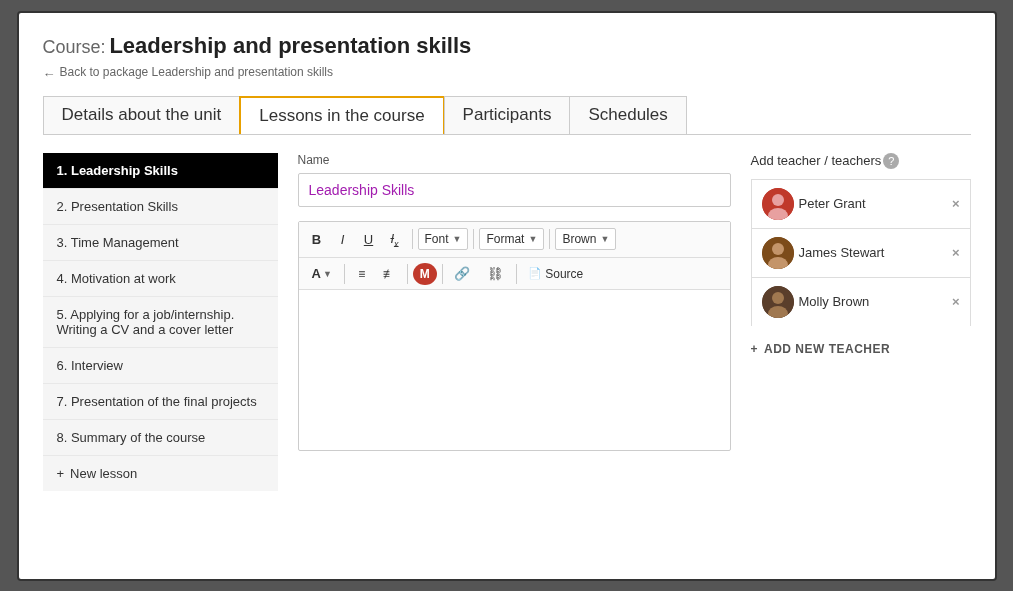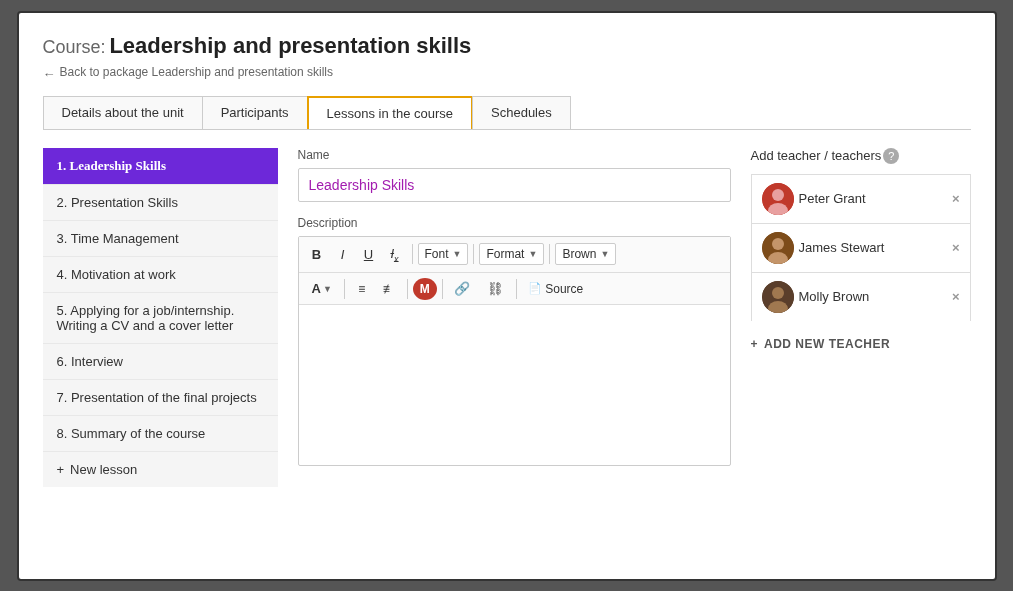--- a/index.html
+++ b/index.html
@@ -49,21 +49,21 @@
       border-bottom: 1px solid #ccc;
       margin-bottom: 18px;
     }
     .tab {
       padding: 8px 18px;
       border: 1px solid #ccc;
       border-bottom: none;
       cursor: pointer;
       background: #f9f9f9;
       color: #333;
-      font-size: 13px;
+      font-size: 17px;
       margin-right: -1px;
     }
     .tab.active {
       background: #fff;
       border-color: #e8a000;
       border-width: 2px;
       color: #333;
       font-weight: normal;
     }
     .content {
@@ -76,24 +76,23 @@
     }
     .sidebar-item {
       padding: 10px 14px;
       cursor: pointer;
       font-size: 13px;
       color: #333;
       border-bottom: 1px solid #e8e8e8;
       background: #f5f5f5;
     }
     .sidebar-item.active {
-      background: #6d28d9;
+      background: #000000;
       color: #fff;
       font-weight: bold;
-      font-family: Liberation Serif, serif;
     }
     .sidebar-new-lesson {
       padding: 10px 14px;
       cursor: pointer;
       font-size: 13px;
       color: #333;
       background: #f5f5f5;
       display: flex;
       align-items: center;
       gap: 6px;
@@ -279,22 +278,22 @@
     <span class="course-label">Course:</span>
     <strong class="course-title">Leadership and presentation skills</strong>
   </div>
   <div class="back-link">
     <span class="arrow">←</span>
     <span>Back to package Leadership and presentation skills</span>
   </div>
 
   <div class="tabs">
     <div class="tab">Details about the unit</div>
+    <div class="tab active">Lessons in the course</div>
     <div class="tab">Participants</div>
-    <div class="tab active">Lessons in the course</div>
     <div class="tab">Schedules</div>
   </div>
 
   <div class="content">
 
     <div class="sidebar">
       <div class="sidebar-item active">1. Leadership Skills</div>
       <div class="sidebar-item">2. Presentation Skills</div>
       <div class="sidebar-item">3. Time Management</div>
       <div class="sidebar-item">4. Motivation at work</div>
@@ -305,21 +304,20 @@
       <div class="sidebar-new-lesson">
         <span>+</span>
         <span>New lesson</span>
       </div>
     </div>
 
     <div class="main-content">
       <div class="field-label">Name</div>
       <input class="name-input" type="text" value="Leadership Skills" style="">
 
-      <div class="field-label">Description</div>
       <div class="editor-wrapper">
 
         <div class="editor-toolbar">
           <button class="toolbar-btn bold">B</button>
           <button class="toolbar-btn italic">I</button>
           <button class="toolbar-btn underline">U</button>
           <button class="toolbar-btn" style="font-style:italic; text-decoration: line-through;">I<sub style="font-size:9px">x</sub></button>
           <div class="toolbar-separator"></div>
           <div class="toolbar-dropdown">
             <span>Font</span>

